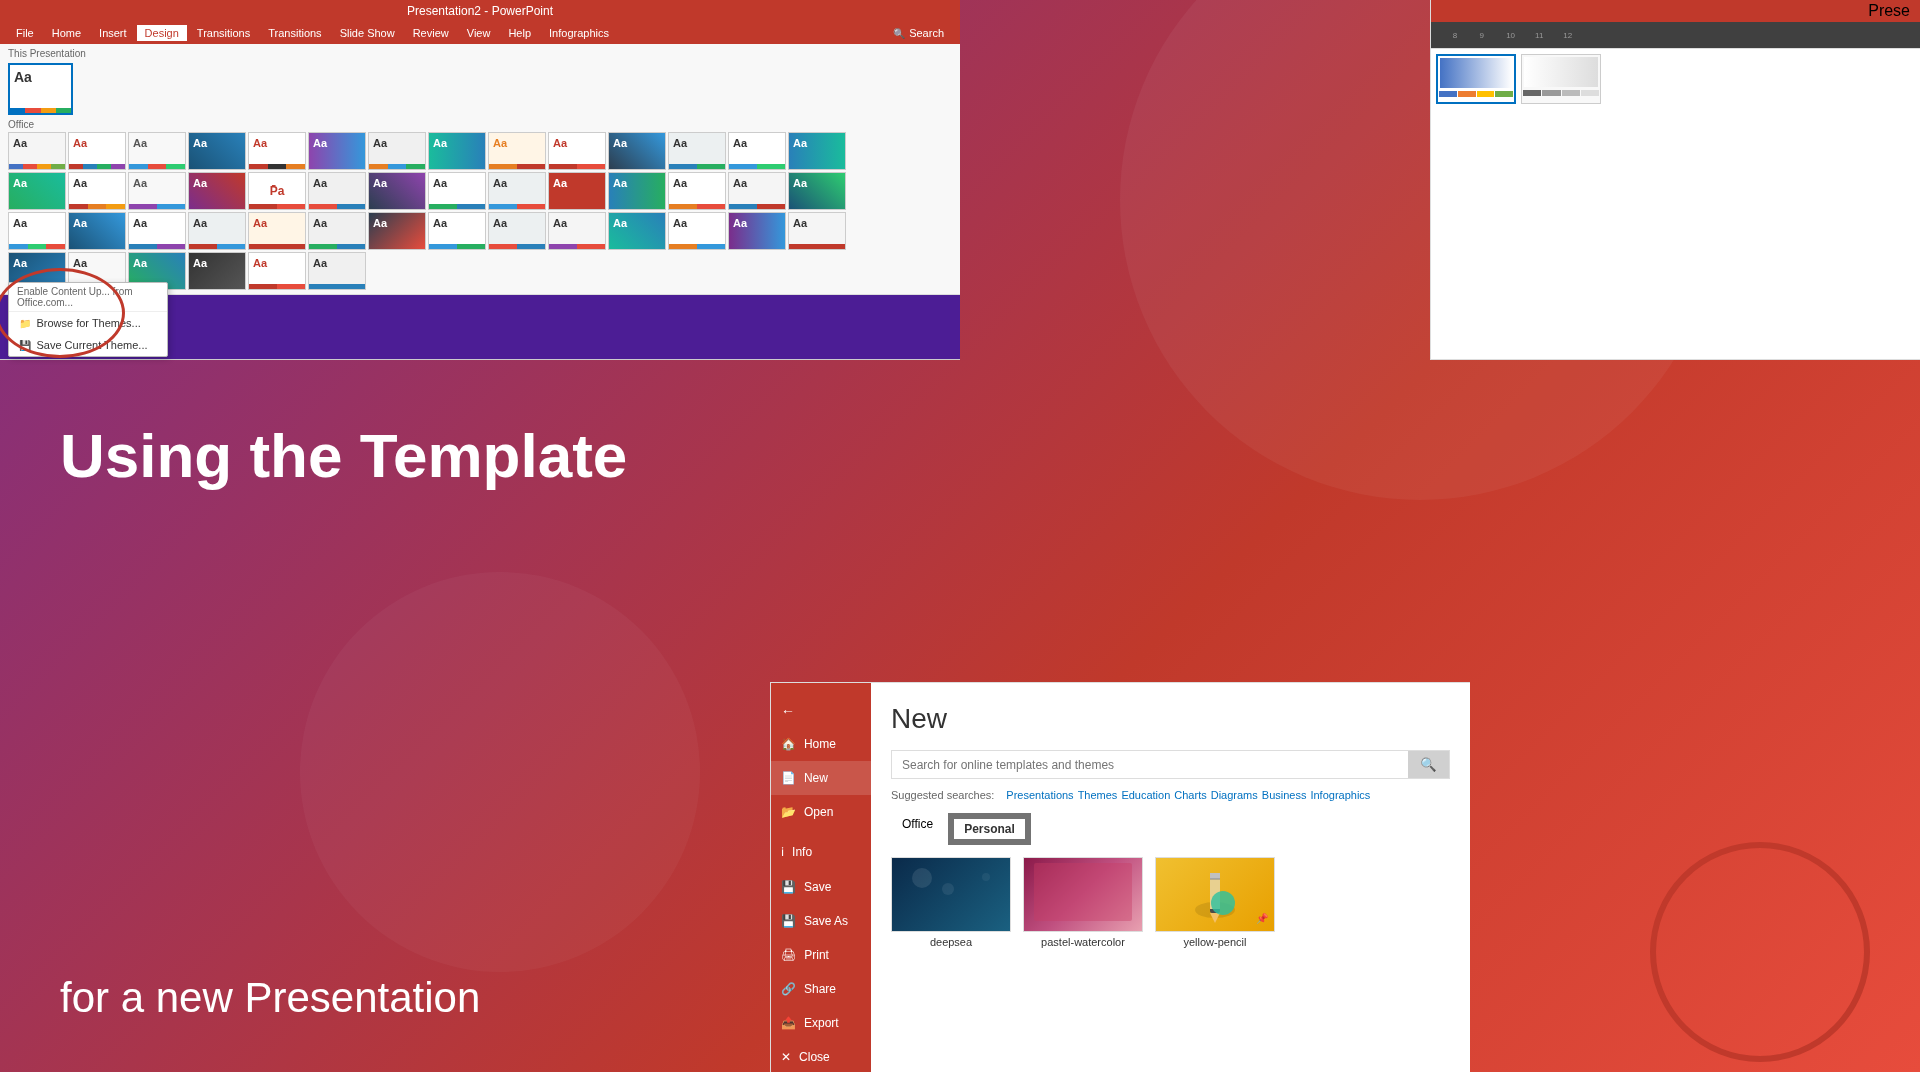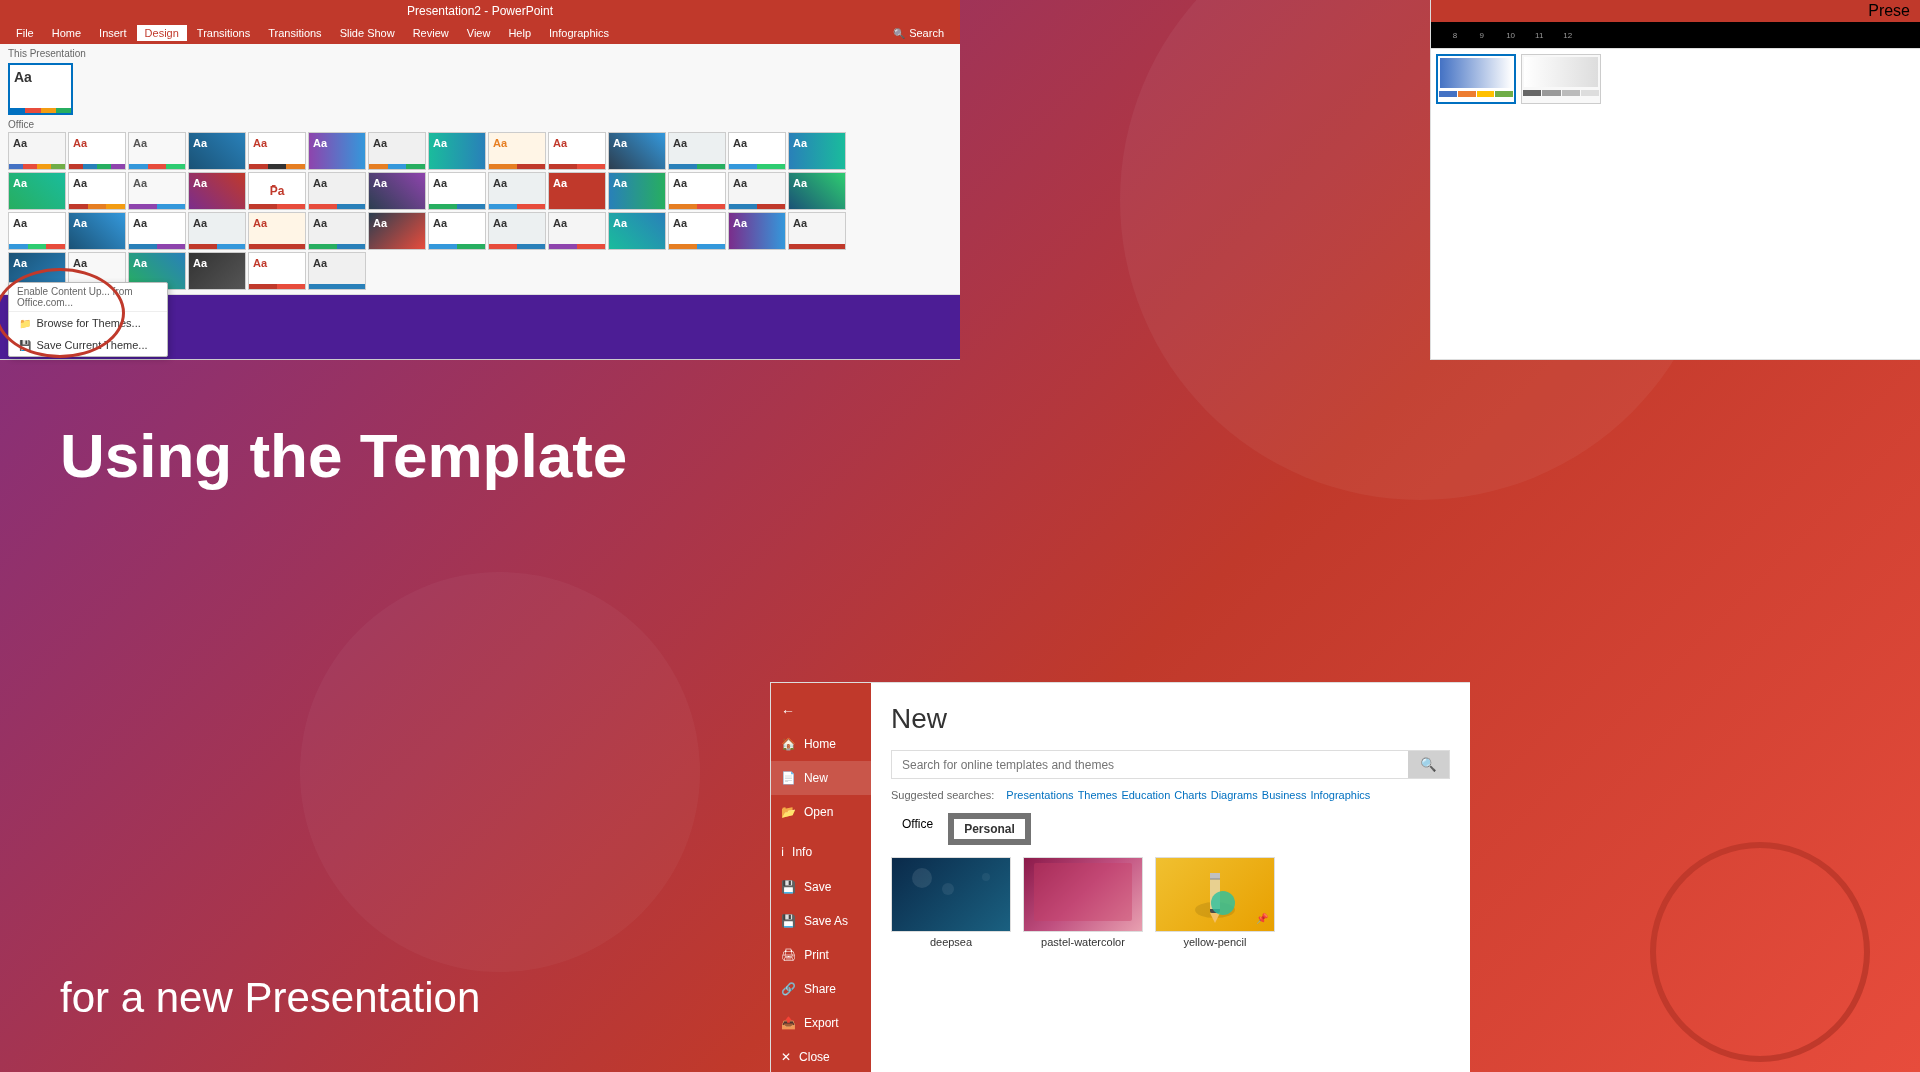--- a/index.html
+++ b/index.html
@@ -400,21 +400,21 @@
     }
     .tr-theme-item {
       width: 80px;
       height: 50px;
       border: 1px solid #ccc;
       background: #f8f8f8;
       cursor: pointer;
     }
     .tr-ruler {
       height: 27px;
-      background: #000000;
+      background: #404040;
       display: flex;
       align-items: center;
       padding: 8px 4px;
       font-size: 8px;
       color: #999;
       border-bottom: 1px solid #ddd;
       overflow: hidden;
     }
   </style>
 </head>

